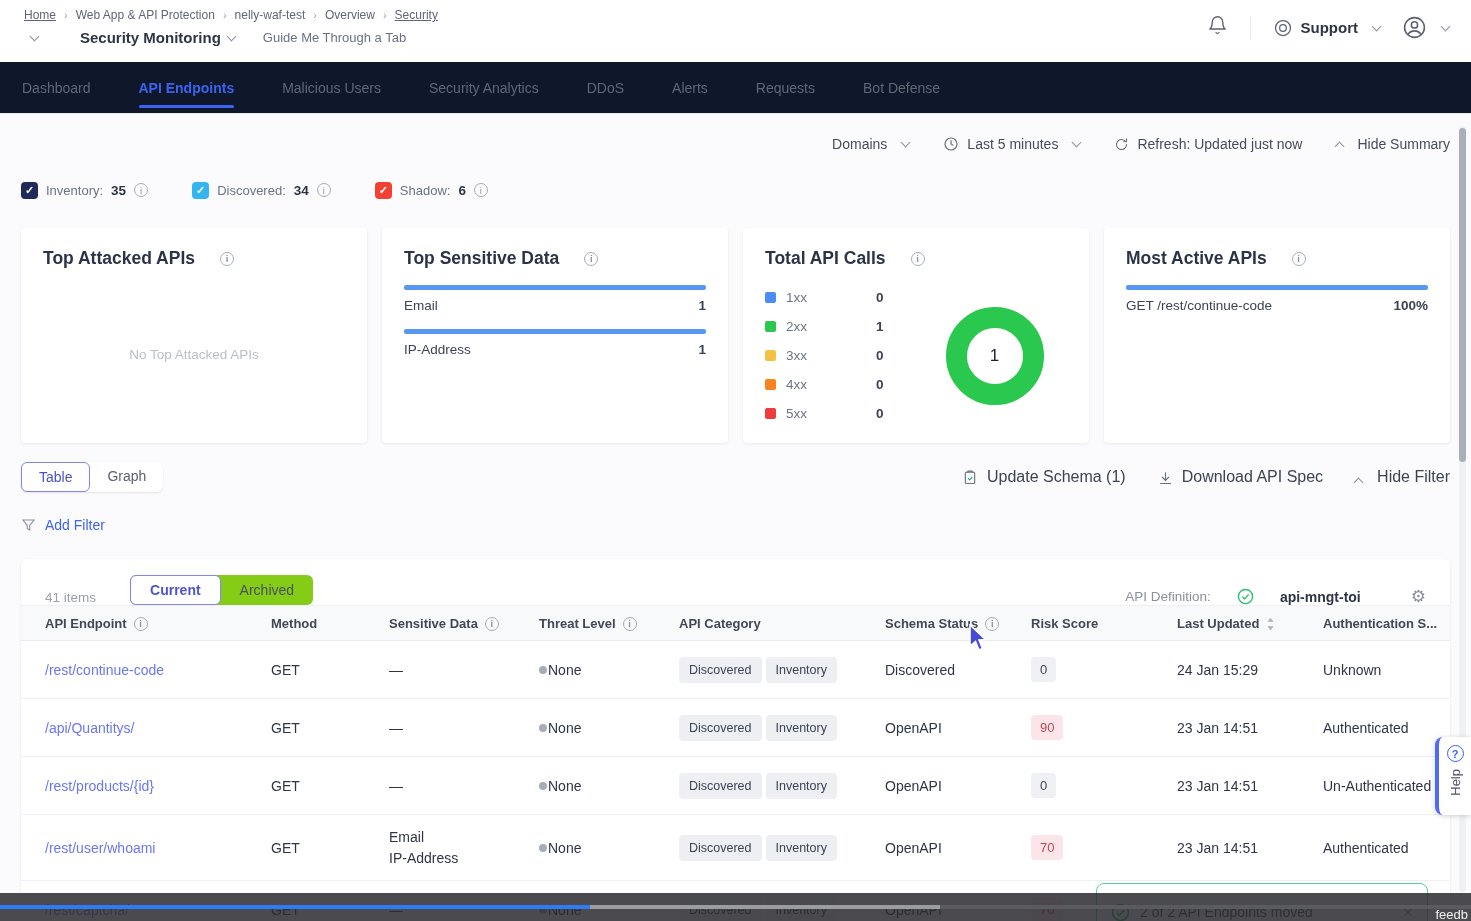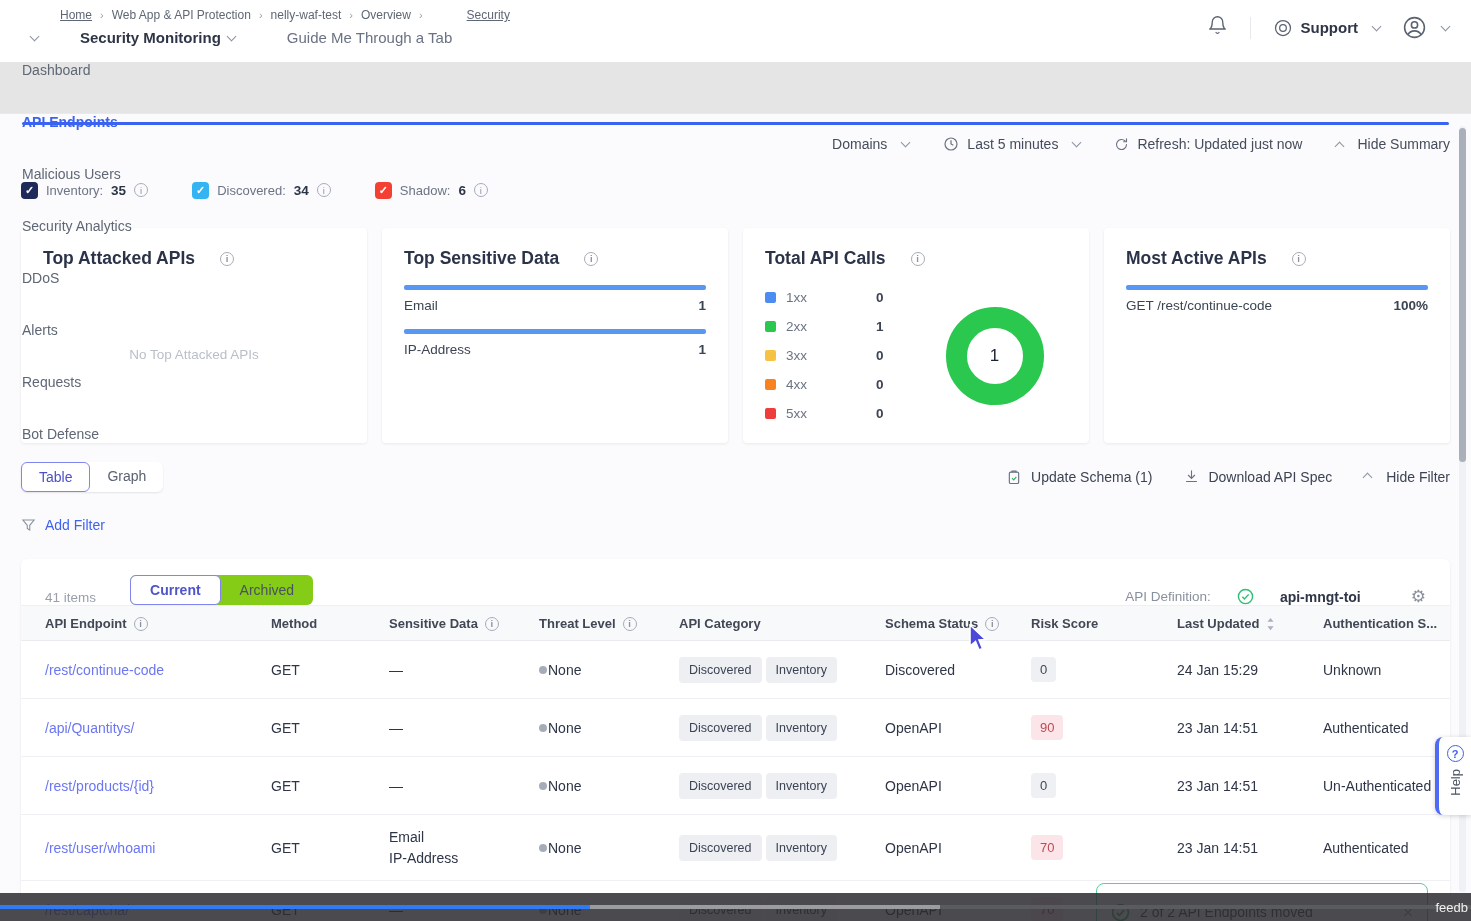--- a/index.html
+++ b/index.html
@@ -5,34 +5,34 @@
   html,body{margin:0;padding:0;background:#dfe1e5;}
   *{box-sizing:border-box;}
   .app{position:relative;width:1471px;height:921px;background:#fbfbfd;overflow:hidden;
        font-family:"Liberation Sans", sans-serif;color:#2e3546;}
 
   
   .topbar{height:62px;background:#fff;padding:8px 24px 0;position:relative;}
   .breadcrumb{display:flex;align-items:center;gap:8px;font-size:12px;color:#5f6775;}
   .breadcrumb .bc-item{white-space:nowrap;}
   .breadcrumb .bc-sep{color:#9aa0ac;font-size:11px;}
-  .bc-link{text-decoration:underline;cursor:pointer;margin-left:36px;}
+  .bc-link{text-decoration:underline;cursor:pointer;}
   .titlerow{display:flex;align-items:center;margin-top:7px;}
   .lb-title{font-size:20px;font-weight:700;color:#242c45;letter-spacing:.1px;}
   .mon-dd{margin-left:42px;font-size:15px;font-weight:700;color:#2e3546;}
-  .guide{margin-left:52px;font-size:15px;color:#6a7283;}
+  .guide{margin-left:28px;font-size:13px;color:#6a7283;}
   .top-right{position:absolute;right:22px;top:14px;display:flex;align-items:center;gap:22px;}
   .tr-divider{width:1px;height:22px;background:#e7e9ee;}
   .support{display:flex;align-items:center;gap:8px;font-size:15px;font-weight:700;color:#2e3546;}
   .chev{display:inline-block;width:7px;height:7px;border-right:1.5px solid #8b92a0;border-bottom:1.5px solid #8b92a0;transform:rotate(45deg);margin:0 0 3px 7px;}
   .chev-up{display:inline-block;width:7px;height:7px;border-right:1.5px solid #8b92a0;border-bottom:1.5px solid #8b92a0;transform:rotate(-135deg);margin:5px 6px 0 0;}
 
   
-  .tabbar{height:52px;background:#e5e5e5;border-bottom:1px solid #e8eaee;display:flex;align-items:stretch;
-          padding:0 22px;gap:36px;flex-direction:column;}
+  .tabbar{height:52px;background:#0f172a;border-bottom:1px solid #e8eaee;display:flex;align-items:stretch;
+          padding:0 22px;gap:48px;}
   .tab{position:relative;display:flex;align-items:center;font-size:14px;color:#5f6775;cursor:pointer;white-space:nowrap;}
   .tab.active{color:#3a63f1;font-weight:700;}
   .tab.active::after{content:"";position:absolute;left:0;right:0;bottom:5px;height:3px;border-radius:2px;background:#3a63f1;}
 
   
   .content{padding:0 21px;}
   .summary-controls{margin-top:12px;height:36px;display:flex;align-items:center;justify-content:flex-end;gap:34px;
                     font-size:14px;color:#454c5c;}
   .sc-item{display:flex;align-items:center;gap:8px;cursor:pointer;white-space:nowrap;}
 
@@ -64,21 +64,21 @@
 
   
   .table-toolbar{margin-top:18px;height:32px;display:flex;align-items:center;justify-content:space-between;}
   .view-seg{display:flex;background:#fff;border-radius:6px;box-shadow:0 1px 2px rgba(16,24,40,.1);}
   .btn-table{padding:6px 17px;border:1px solid #8185f0;color:#4b50c4;border-radius:6px;background:#fff;font-size:14px;cursor:pointer;}
   .btn-graph{padding:6px 17px;color:#5a6170;font-size:14px;cursor:pointer;}
   .tt-right{display:flex;align-items:center;gap:32px;}
   .search{width:197px;height:31px;border:1px solid #d6dae2;border-radius:4px;background:#fff;padding:0 11px;
           font-size:13.5px;color:#2e3546;font-family:"Liberation Sans",sans-serif;outline:none;}
   .search::placeholder{color:#a9b0bc;}
-  .tt-action{display:flex;align-items:flex-start;gap:9px;font-size:14px;color:#3c4353;cursor:pointer;white-space:nowrap;}
+  .tt-action{display:flex;align-items:flex-end;gap:9px;font-size:16px;color:#3c4353;cursor:pointer;white-space:nowrap;}
 
   .add-filter-row{margin-top:22px;height:20px;display:flex;align-items:center;gap:9px;}
   .add-filter-label{color:#3f62f0;font-size:14px;cursor:pointer;}
 
   
   .table-card{margin-top:24px;background:#fff;border-radius:6px 6px 0 0;box-shadow:0 1px 3px rgba(20,30,60,.08);}
   .items-row{display:flex;align-items:flex-end;height:46px;padding:0 24px;}
   .items-count{font-size:13.5px;color:#99a0ab;}
   .arch-seg{display:flex;margin-left:34px;background:#84cc16;border-radius:6px;}
   .seg-current{background:#fff;border:1px solid #8185f0;border-radius:6px;padding:6px 19px;color:#4f54c8;font-weight:600;font-size:14px;cursor:pointer;}
@@ -108,21 +108,21 @@
   
   .toast{position:absolute;left:1096px;top:883px;width:332px;min-height:58px;background:#fff;
          border:1px solid #57d19b;border-radius:8px;z-index:4;display:flex;align-items:center;gap:10px;padding:14px;}
   .toast-msg{font-size:14px;color:#3c4353;}
   .toast-close{margin-left:auto;color:#9aa0ac;font-size:17px;cursor:pointer;line-height:1;}
 
   .bottom-overlay{position:absolute;left:0;right:0;bottom:0;height:28px;background:rgba(43,44,48,.85);z-index:8;}
   .pg-track{position:absolute;top:12px;left:0;height:4px;width:100%;background:#5a5b5f;}
   .pg-buf{position:absolute;top:12px;left:0;height:4px;width:940px;background:#9a9c9f;}
   .pg-played{position:absolute;top:12px;left:0;height:4px;width:590px;background:#2f7bf6;}
-  .pg-text{position:absolute;right:3px;top:7px;color:#f0f0f0;font-size:13px;}
+  .pg-text{position:absolute;right:3px;top:14px;color:#f0f0f0;font-size:13px;}
 
   .help-tab{position:absolute;right:0;top:737px;width:36px;height:78px;background:#fff;border-radius:8px 0 0 8px;
             box-shadow:0 1px 5px rgba(0,0,0,.18);border-left:4px solid #4f6bf5;z-index:5;
             display:flex;flex-direction:column;align-items:center;padding-top:8px;gap:7px;cursor:pointer;}
   .help-q{width:17px;height:17px;border:1.5px solid #3a63f1;border-radius:50%;color:#3a63f1;font-size:11px;font-weight:700;
           display:flex;align-items:center;justify-content:center;}
   .help-label{writing-mode:vertical-rl;transform:rotate(180deg);font-size:13px;color:#4a5162;}
 
   .scroll-track{position:absolute;right:5px;top:126px;width:7px;height:766px;background:#f0f1f4;border-radius:4px;z-index:2;}
   .scroll-thumb{position:absolute;right:5px;top:128px;width:7px;height:334px;background:#aab0ba;border-radius:4px;z-index:3;}

